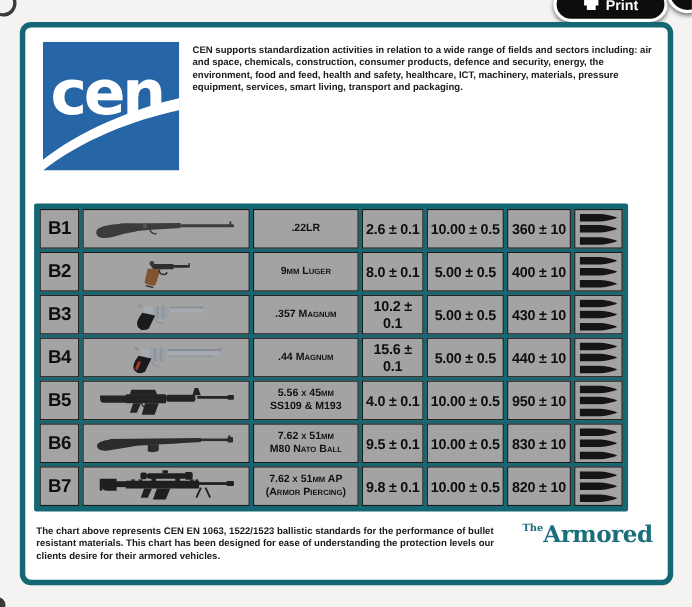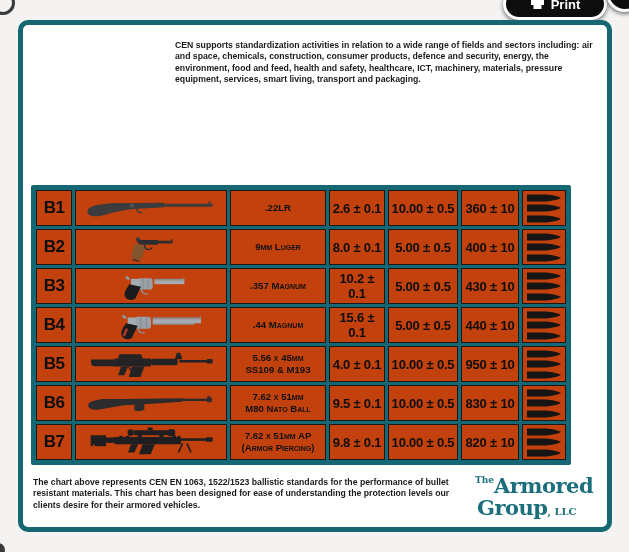--- a/index.html
+++ b/index.html
@@ -26,21 +26,21 @@
   
   .col-labels{position:absolute;left:8px;top:141px;width:554px;display:flex;}
   .col-labels div{font-size:9.5px;font-weight:bold;font-variant:small-caps;letter-spacing:.4px;
         color:#111;text-align:center;}
   .cl-level{width:42px;text-align:left !important;padding-left:6px;box-sizing:border-box;}
   .cl-weapon{width:156px;} .cl-caliber{width:102px;} .cl-weight{width:62px;}
   .cl-range{width:76px;} .cl-speed{width:64px;} .cl-shots{width:50px;}
   
   .grid-table{position:absolute;left:8px;top:160px;border-collapse:separate;border-spacing:3px;
         background:#156873;border:2px solid #156873;border-radius:2px;}
-  .grid-table td{background:#c2410c;border:1px solid #191919;height:34px;padding:0;
+  .grid-table td{background:#a3a3a3;border:1px solid #191919;height:34px;padding:0;
         text-align:center;vertical-align:middle;}
   td.level{font-size:17px;font-weight:bold;color:#0e0e0e;letter-spacing:-0.5px;}
   td.weapon svg{display:block;margin:0 auto;}
   td.caliber{font-size:9.6px;font-weight:bold;font-variant:small-caps;color:#111;line-height:1.25;}
   td.num{font-size:13px;font-weight:bold;color:#0e0e0e;letter-spacing:-0.2px;}
   td.shots .stack{display:flex;flex-direction:column;gap:2.5px;align-items:center;}
   
   .footer-text{position:absolute;left:10px;top:452px;width:434px;font-size:8.7px;font-weight:bold;
         line-height:1.32;color:#1a1a1a;}
   .tag-logo{position:absolute;left:452px;top:450px;width:122px;color:#1b6f7c;
@@ -65,20 +65,27 @@
       <svg width="15" height="13" viewBox="0 0 15 13">
           <path fill="#fff" d="M3.5,0 h8 v3 h-8 Z M1,4 h13 v5 h-2.5 v4 h-8 v-4 H1 Z M4.5,9.5 h6 v2.5 h-6 Z"></path>
         </svg>
     </span>
     <span>Print</span>
   </div>
   <div class="circle-btn"></div>
 
   <div class="panel">
 
+    <div class="cen-logo">
+      <svg width="124" height="117" viewBox="0 0 124 117">
+        <rect x="0" y="0" width="124" height="117" fill="#2766A6"></rect>
+        <text x="7" y="66" font-family="DejaVu Sans, sans-serif" font-weight="bold" font-size="56" letter-spacing="-3" fill="#ffffff">cen</text>
+        <path d="M-6,112 C30,82 82,60 130,50 L130,61 C84,70 32,90 -6,122 Z" fill="#ffffff"></path>
+      </svg>
+    </div>
 
     <div class="cen-text">
       <p>CEN supports standardization activities in relation to a wide range of fields and sectors including: air and space, chemicals, construction, consumer products, defence and security, energy, the environment, food and feed, health and safety, healthcare, ICT, machinery, materials, pressure equipment, services, smart living, transport and packaging.</p>
     </div>
 
 
     <table class="grid-table">
       <colgroup>
         <col style="width:36px">
           <col style="width:150px">
@@ -366,19 +373,16 @@
 
       </tbody>
     </table>
 
     <div class="footer-text">The chart above represents CEN EN 1063, 1522/1523 ballistic standards for the performance of bullet resistant materials.  This chart has been designed for ease of understanding the protection levels our clients desire for their armored vehicles.</div>
 
     <div class="tag-logo">
       <div class="tag-line1">
         <span class="tag-the">The</span><span class="tag-armored">Armored</span>
       </div>
-      <div class="tag-line2">
-        <span class="tag-group">Group</span><span class="tag-llc">, LLC</span>
-      </div>
     </div>
 
   </div>
 </div>
 
 </body></html>

